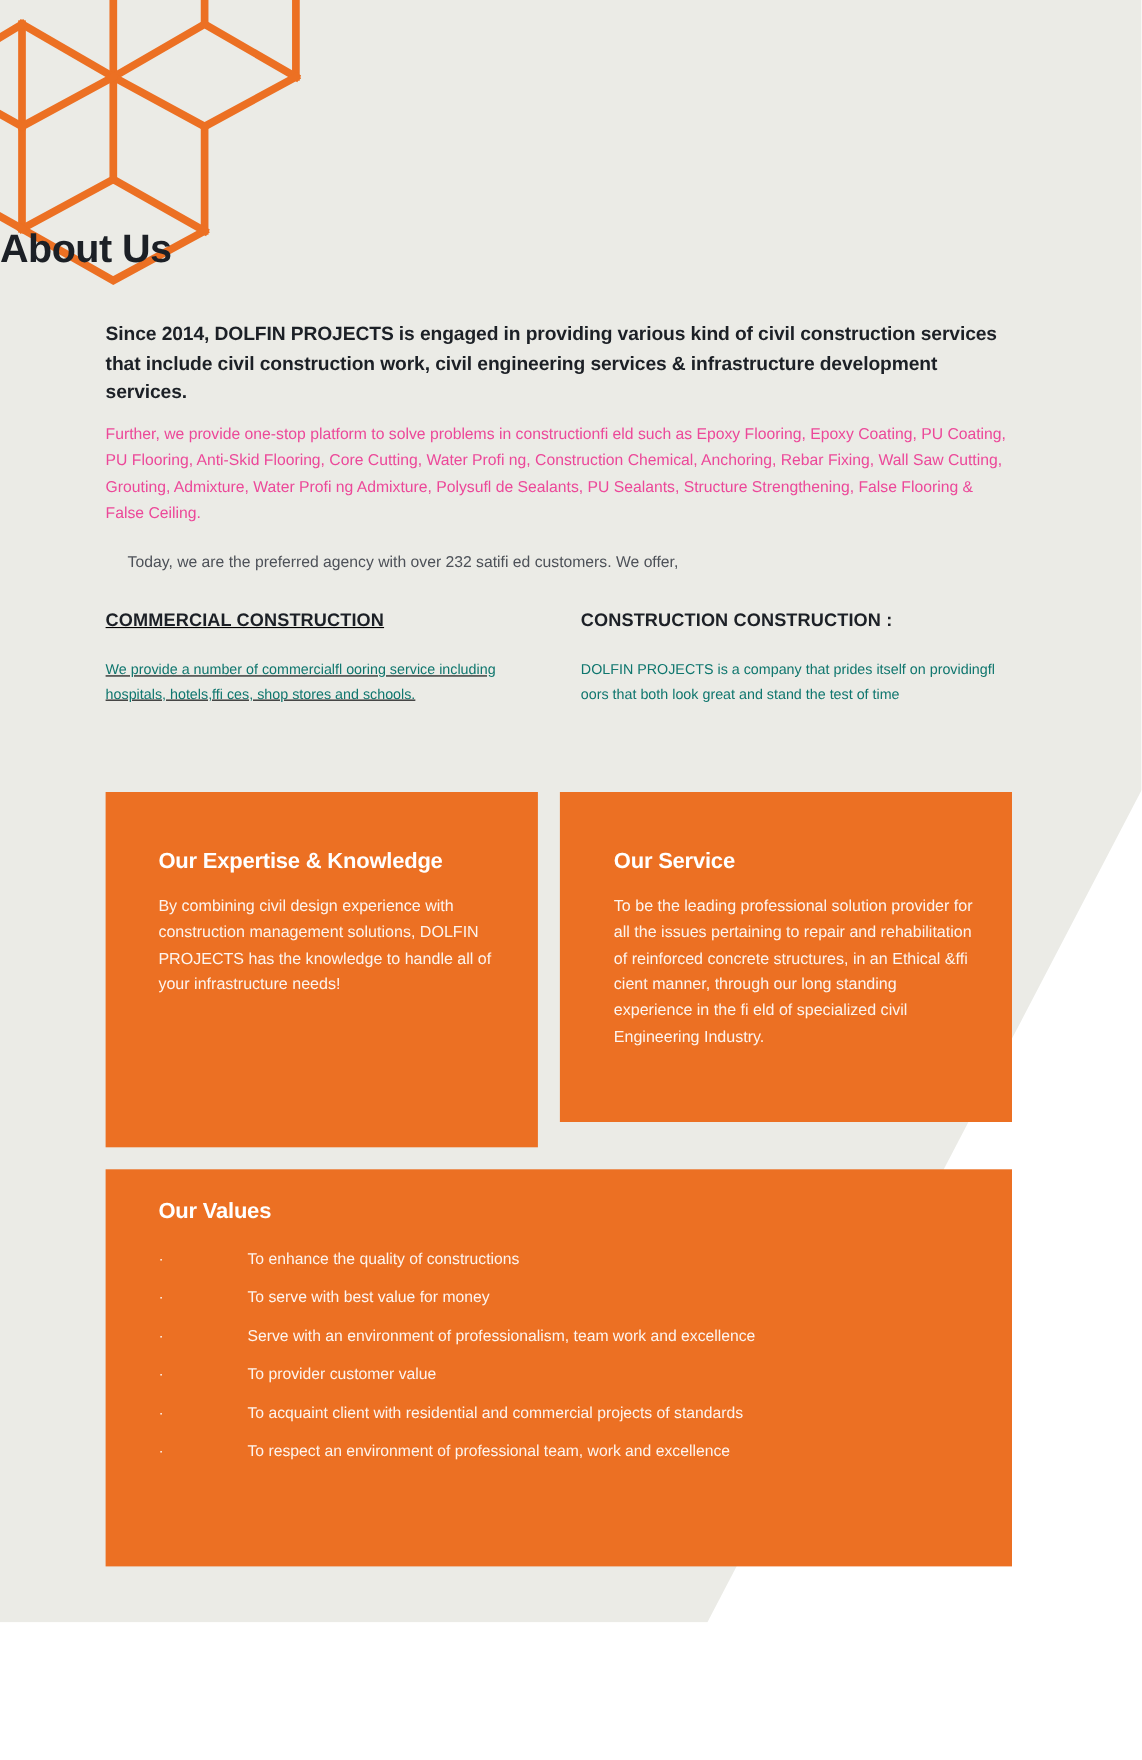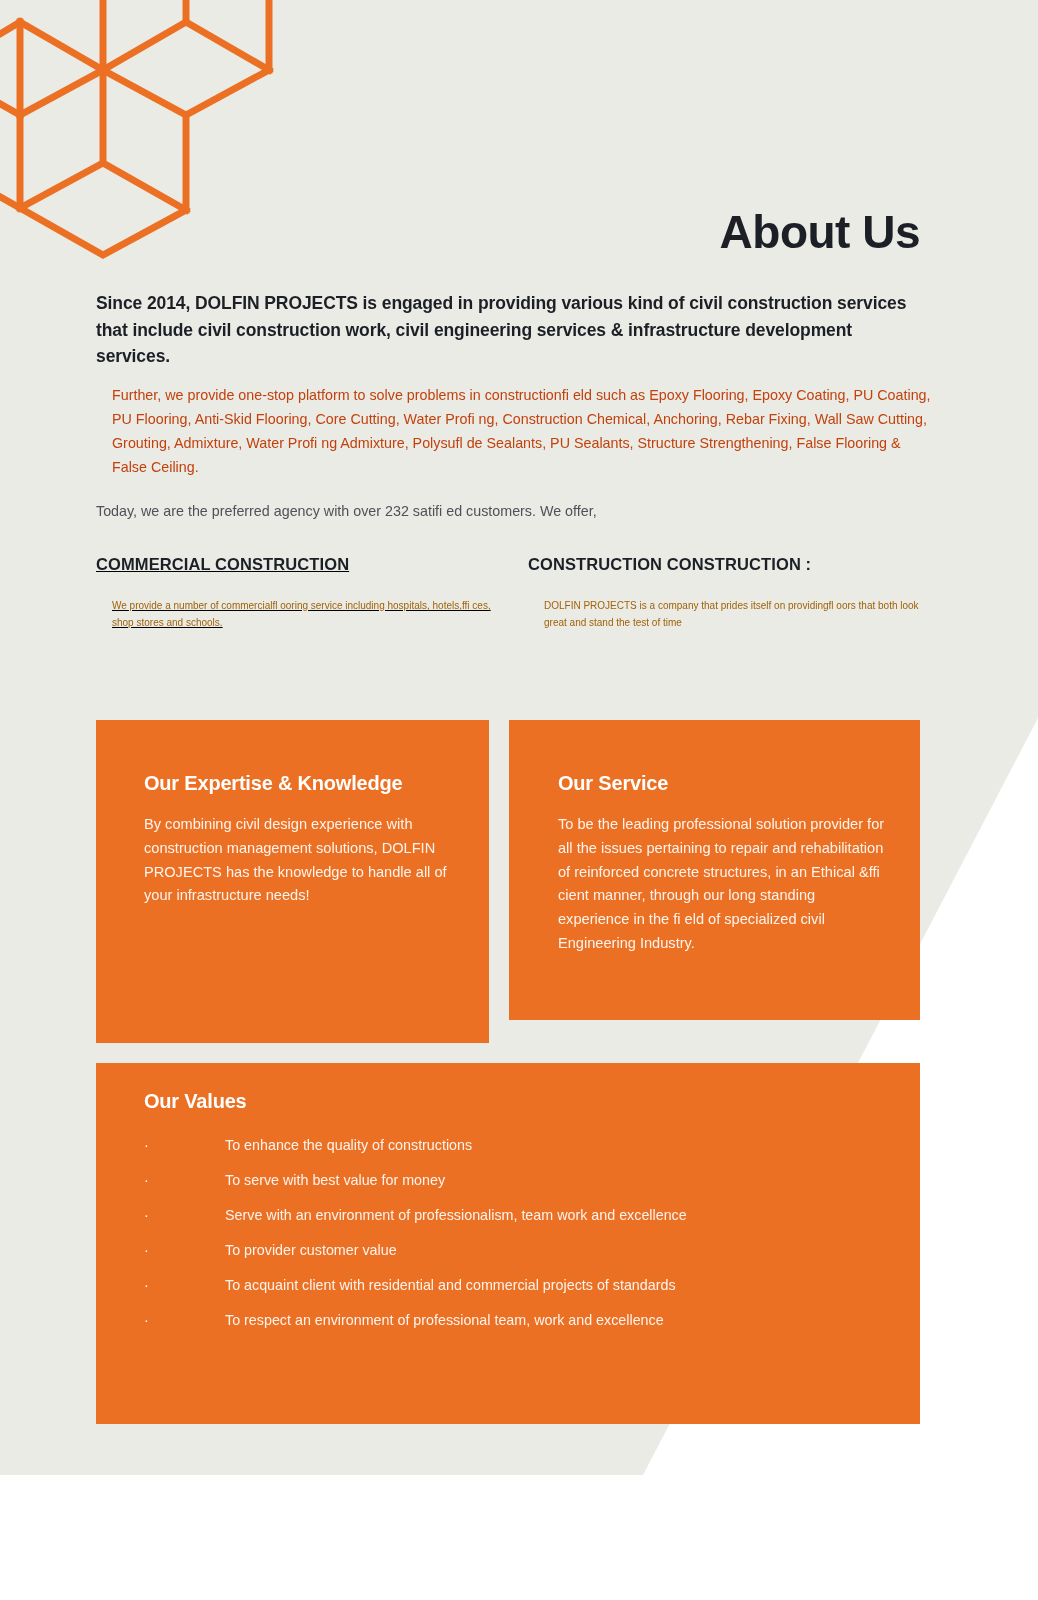--- a/index.html
+++ b/index.html
@@ -24,22 +24,22 @@
   
   #hexart {
     position:absolute; left:0; top:0;
     width:300px; height:275px;
     pointer-events:none;
   }
   
   #about-title {
     position:absolute;
     left:0; top:205px; width:920px;
-    text-align:right;
-    font-size:46px;
+    text-align:left;
+    font-size:36px;
     font-weight:bold;
     letter-spacing:-0.5px;
     color:#1c2026;
     font-family:"Liberation Sans", sans-serif;
   }
   
   .col {
     position:absolute;
     left:96px;
     width:824px;
@@ -49,45 +49,44 @@
     font-size:17.5px;
     font-weight:bold;
     line-height:1.52;
     color:#1c2026;
     letter-spacing:-0.1px;
   }
   #para1 {
     top:383px;
     font-size:14.3px;
     line-height:1.68;
-    color:#c2410c;
-    margin-left:16px;
+    color:#ec4899;
   }
   #para2 {
     top:499px;
     font-size:14.3px;
     line-height:1.68;
     color:#4d5158;
+    margin-left:20px;
   }
   
   .subcol { position:absolute; width:395px; }
   #subcol-left  { left:96px;  top:555px;text-decoration:underline; }
   #subcol-right { left:528px; top:555px; }
   .subhead {
     font-size:16.5px;
     font-weight:bold;
     color:#1c2026;
     letter-spacing:0.1px;
     margin-bottom:24px;
   }
   .subbody {
-    font-size:10px;
+    font-size:13px;
     line-height:1.68;
-    color:#a16207;
-    margin-left:16px;
+    color:#0f766e;
   }
   
   .card {
     position:absolute;
     background:#ec7023;
     color:#ffffff;
   }
   #card-expertise { left:96px;  top:720px;  width:393px; height:323px; }
   #card-service   { left:509px; top:720px;  width:411px; height:300px; }
   #card-values    { left:96px;  top:1063px; width:824px; height:361px; }

